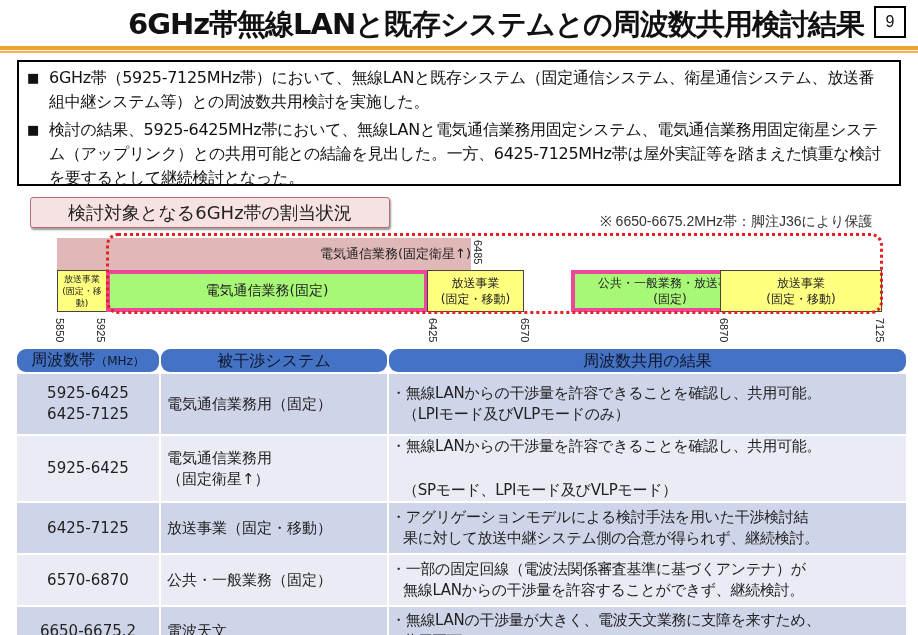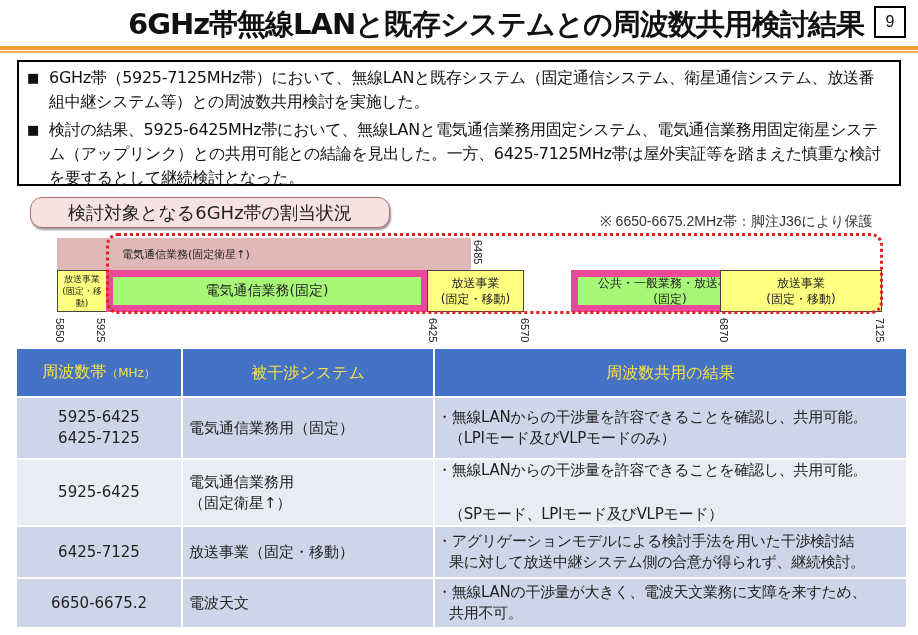--- a/index.html
+++ b/index.html
@@ -20,39 +20,39 @@
   .rule2 { position:absolute; left:0; top:51px; width:918px; height:2px; background:#f7b050; }
   .summary {
     position:absolute; left:17px; top:60px; width:884px; height:126px; border:2px solid #000;
     box-sizing:border-box; padding:4px 10px 0 8px; font-size:16px; line-height:24px;
   }
   .bullet { display:flex; margin-bottom:4px; }
   .bullet .sq { width:22px; flex:0 0 22px; font-size:13px; line-height:24px; }
   .bullet .txt { flex:1; letter-spacing:-0.3px; }
   .section-tag {
     position:absolute; left:30px; top:197px; width:360px; height:31px; box-sizing:border-box;
-    border:1px solid #b07070; border-radius:12px; background:#f6e2e2; box-shadow:1px 2px 2px #999;
+    border:1px solid #b07070; border-radius:3px; background:#f6e2e2; box-shadow:1px 2px 2px #999;
     text-align:center; font-size:18px; line-height:29px; color:#222;
   }
   .note { position:absolute; left:600px; top:211px; font-size:14px; color:#333; font-family:"Liberation Sans", sans-serif; }
   .band { position:absolute; box-sizing:border-box; text-align:center; display:flex; align-items:center; justify-content:center; color:#222; }
-  .band-sat { left:57px; top:238px; width:414px; height:32px; background:#e0b8b8; justify-content:flex-start; padding-left:65px; font-size:11px; }
+  .band-sat { left:57px; top:238px; width:414px; height:32px; background:#e0b8b8; justify-content:flex-end; padding-left:65px; font-size:13px; }
   .band-y { background:#ffff80; border:1px solid #444; }
-  .band-g { background:#a8f878; border:7px solid #ec4899; }
+  .band-g { background:#a8f878; border:4px solid #ec4899; }
   .dotted {
     position:absolute; left:106px; top:233px; width:777px; height:81px; box-sizing:border-box;
     border:3px dotted #e52020; border-radius:12px;
   }
   .tick { position:absolute; font-size:11px; writing-mode:vertical-rl; color:#222; font-family:"Liberation Sans", sans-serif; }
   table.res {
     position:absolute; left:17px; top:347px; width:893px; border-collapse:separate; border-spacing:2px 2px;
     font-family:"DejaVu Sans", sans-serif; margin-left:-2px;
   }
   table.res th {
-    background:#4472c4; color:#fde047; font-weight:normal; font-size:16px; height:21px; padding:12px; line-height:21px;
+    background:#4472c4; color:#0f172a; font-weight:normal; font-size:16px; height:21px; padding:0; line-height:21px;border-radius:9px;
   }
   table.res th small { font-size:12px; }
   table.res td { font-size:15px; color:#222; line-height:21px; padding:0 6px; }
   table.res tr.dark td { background:#cfd5e8; }
   table.res tr.light td { background:#e9ebf5; }
   td.c1 { text-align:center; width:130px; }
   td.c2 { width:214px; }
   td.c3 { padding-left:2px !important; }
   .res-line { white-space:nowrap; letter-spacing:-0.3px; }
 </style>
@@ -152,20 +152,32 @@
           <div>6425-7125</div>
         </td>
       <td class="c2">
           <div>放送事業（固定・移動）</div>
         </td>
       <td class="c3">
           <div class="res-line">・アグリゲーションモデルによる検討手法を用いた干渉検討結</div>
           <div class="res-line" style="padding-left:12px;">果に対して放送中継システム側の合意が得られず、継続検討。</div>
         </td>
     </tr>
+    <tr class="light" style="height:50px;">
+      <td class="c1">
+          <div>6570-6870</div>
+        </td>
+      <td class="c2">
+          <div>公共・一般業務（固定）</div>
+        </td>
+      <td class="c3">
+          <div class="res-line">・一部の固定回線（電波法関係審査基準に基づくアンテナ）が</div>
+          <div class="res-line" style="padding-left:12px;">無線LANからの干渉量を許容することができず、継続検討。</div>
+        </td>
+    </tr>
     <tr class="dark" style="height:48px;">
       <td class="c1">
           <div>6650-6675.2</div>
         </td>
       <td class="c2">
           <div>電波天文</div>
         </td>
       <td class="c3">
           <div class="res-line">・無線LANの干渉量が大きく、電波天文業務に支障を来すため、</div>
           <div class="res-line" style="padding-left:12px;">共用不可。</div>

